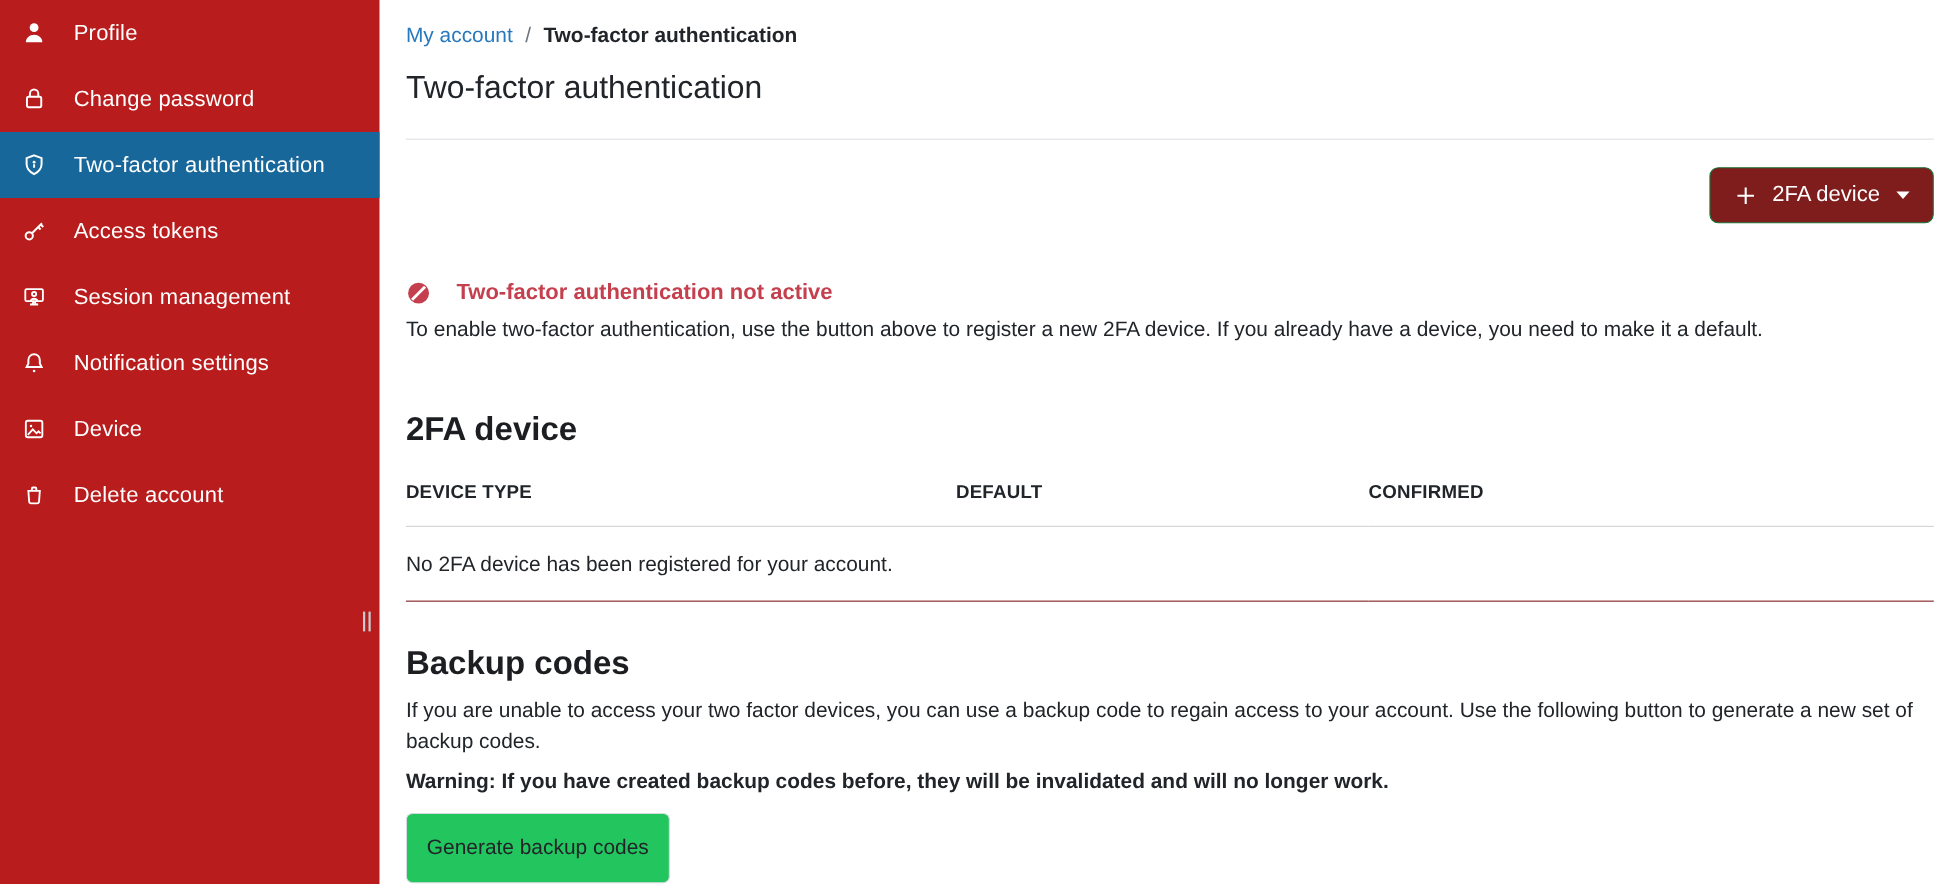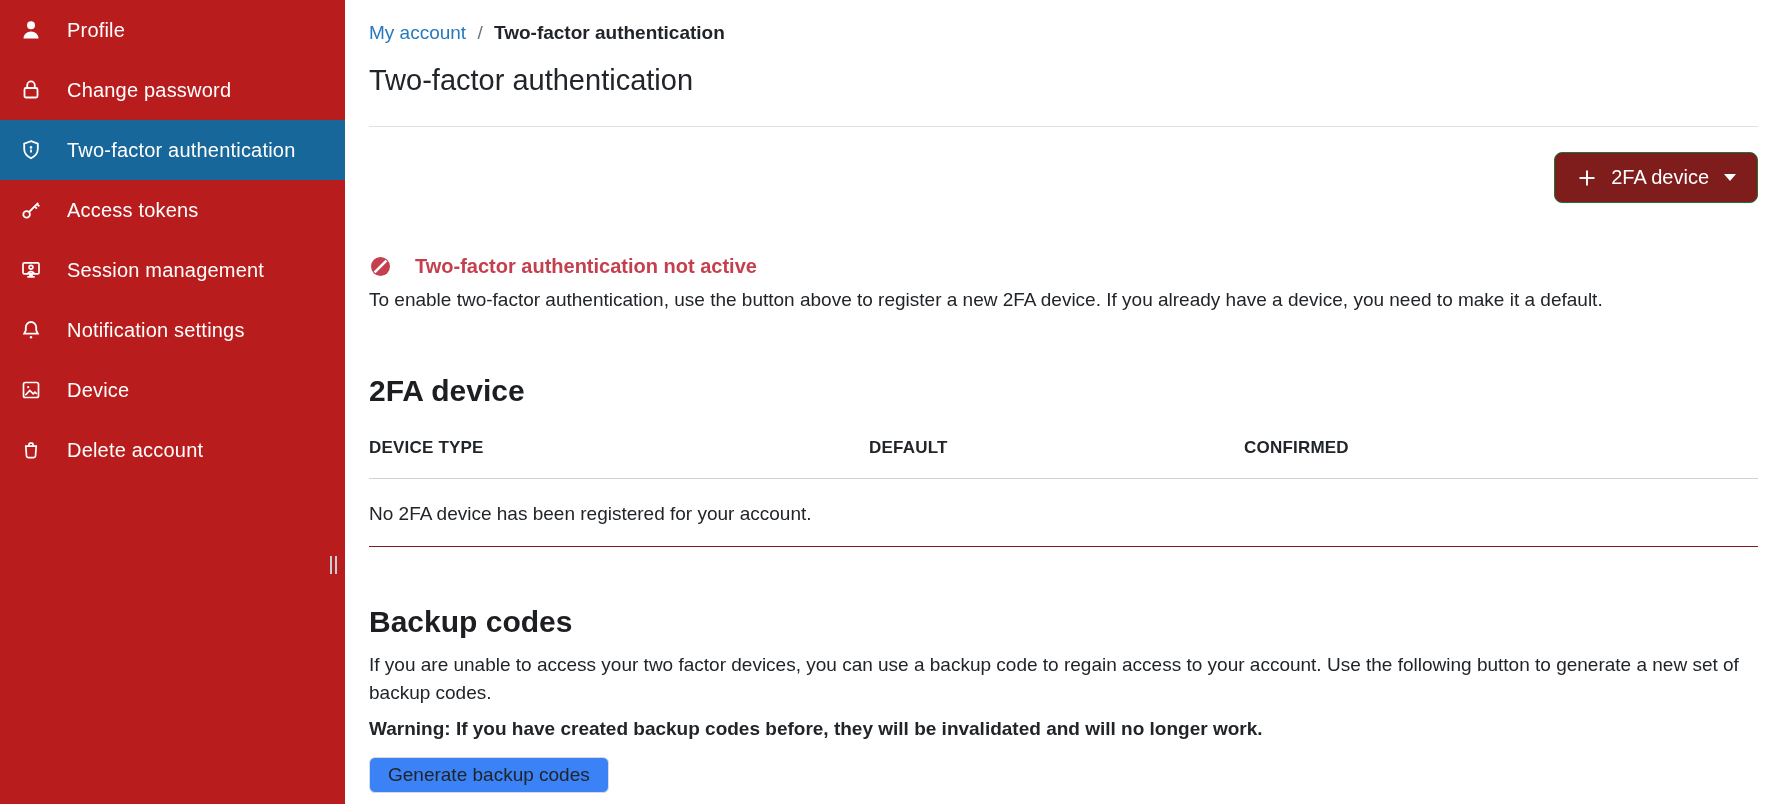--- a/index.html
+++ b/index.html
@@ -73,21 +73,21 @@
 
   .alert-2fa { margin-top: 52px; }
   .alert-title-row { display: flex; align-items: center; gap: 23px; }
   .alert-title { color: #c5404e; font-size: 20px; font-weight: 700; }
   .alert-desc { margin: 8px 0 0 0; font-size: 19px; line-height: 28px; }
 
   h2.section-heading {
     margin: 60px 0 0 0;
     font-size: 30px; font-weight: 700; color: #1c1e21;
   }
-  h2.backup-heading { margin-top: 58px; }
+  h2.backup-heading { margin-top: 40px; }
 
   table.devices-table {
     width: 100%; border-collapse: collapse; margin-top: 0;
   }
   .devices-table th {
     text-align: left; font-size: 17px; font-weight: 700;
     text-transform: uppercase; letter-spacing: .2px;
     padding: 30px 8px 20px 0;
     border-bottom: 1px solid #cfd3d6;
   }
@@ -95,22 +95,22 @@
     font-size: 19px;
     padding: 24px 8px 21px 0;
     border-bottom: 1px solid #7f1d1d;
   }
 
   .backup-desc { margin: 12px 0 0 0; font-size: 19px; line-height: 28px; }
   .backup-warning { margin: 8px 0 0 0; font-size: 19px; line-height: 28px; font-weight: 700; }
 
   .btn-light {
     margin-top: 14px;
-    height: 36px; padding: 0 18px;
-    background: #3b82f6; border: 1px solid #d6dbdf; border-radius: 6px;
+    height: 64px; padding: 0 18px;
+    background: #22c55e; border: 1px solid #d6dbdf; border-radius: 6px;
     font-size: 19px; font-family: inherit; color: #212529;
     cursor: pointer;
   }
 </style>
 </head>
 <body>
 
 <nav class="sidebar">
 
   <div class="nav-item">

